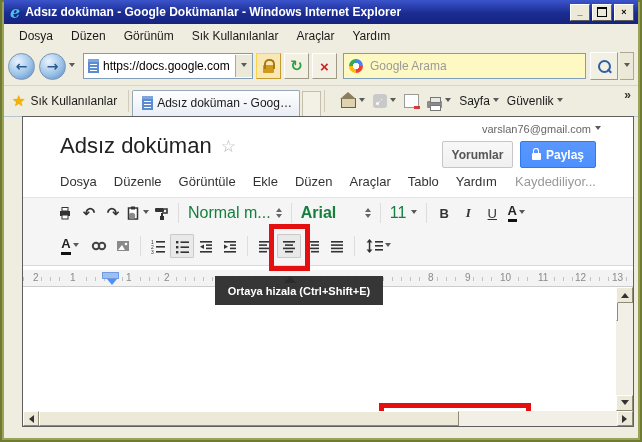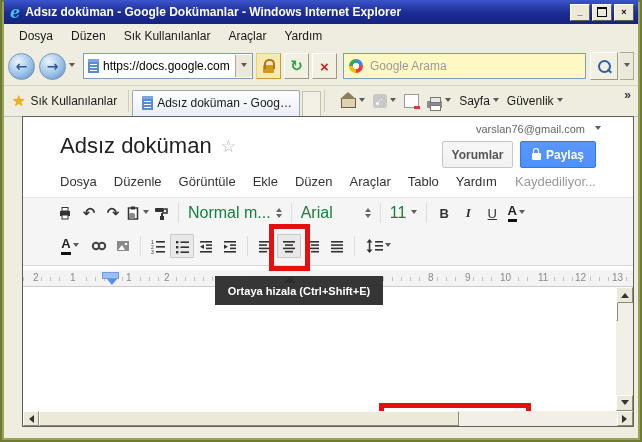--- a/index.html
+++ b/index.html
@@ -86,21 +86,21 @@
   .mailico{width:13px;height:12px;background:#fdfdfd;border:1px solid #9a9a9a;position:relative;}
   .mailico::after{content:"";position:absolute;right:-2px;bottom:-2px;width:6px;height:3px;background:#d23c3c;}
   .printico{position:relative;width:15px;height:7px;background:#8b8b8b;border-radius:1px;margin-top:6px;}
   .printico::before{content:"";position:absolute;left:3px;top:-4px;width:9px;height:4px;background:#e8e8e8;border:1px solid #777;}
   .printico::after{content:"";position:absolute;left:3px;top:4px;width:9px;height:4px;background:#fff;border:1px solid #777;}
   .overflow{position:absolute;right:7px;top:2px;font-size:12px;font-weight:bold;color:#333;}
   
   .viewport{position:absolute;left:18px;top:116px;width:610px;height:309px;background:#fff;
     border:1px solid #5f5f5f;box-sizing:content-box;overflow:hidden;}
   
-  .account{position:absolute;top:6px;right:32px;font-size:11px;color:#666;display:flex;align-items:center;gap:10px;}
+  .account{position:absolute;top:6px;right:32px;font-size:11px;color:#666;display:flex;align-items:center;gap:4px;}
   .doc-title{position:absolute;left:37px;top:16px;font-size:22px;color:#222;display:flex;align-items:center;gap:9px;}
   .doc-star{color:#b5b5b5;font-size:17px;font-family:"DejaVu Sans",sans-serif;}
   .btn-comments{position:absolute;left:419px;top:24px;width:71px;height:27px;
     background:linear-gradient(#f8f8f8,#f0f0f0);border:1px solid #c6c6c6;border-radius:2px;
     font-size:12px;font-weight:bold;color:#555;display:flex;align-items:center;justify-content:center;box-sizing:border-box;}
   .btn-share{position:absolute;left:497px;top:24px;width:76px;height:27px;
     background:linear-gradient(#5a97fe,#4d90fe);border:1px solid #3079ed;border-radius:2px;
     font-size:12px;font-weight:bold;color:#fff;display:flex;align-items:center;justify-content:center;gap:5px;box-sizing:border-box;}
   .wlock{position:relative;width:9px;height:7px;background:#fff;border-radius:1px;margin-top:4px;}
   .wlock::before{content:"";position:absolute;left:1.5px;top:-5px;width:4px;height:6px;
@@ -176,20 +176,21 @@
       <span class="winbtn">
           <span class="maxglyph"></span>
         </span>
       <span class="winbtn">×</span>
     </span>
   </div>
 
   <div class="menubar">
     <span>Dosya</span>
     <span>Düzen</span>
+    <span>Görünüm</span>
     <span>Sık Kullanılanlar</span>
     <span>Araçlar</span>
     <span>Yardım</span>
   </div>
 
   <div class="navbar">
     <span class="navcirc">←</span>
     <span class="navcirc">→</span>
     <span class="da navdrop"></span>
     <span class="addr">
@@ -323,21 +324,21 @@
         </span>
         <span class="tsep"></span>
         <span class="combo">
           <span class="cval">Normal m...</span>
           <span class="updown">
               <span class="tu"></span>
               <span class="td"></span>
             </span>
         </span>
         <span class="tsep"></span>
-        <span class="combo" style="width:70px;justify-content:space-between;">
+        <span class="combo" style="width:70px;justify-content:space-between;font-weight:bold;">
           <span class="cval">Arial</span>
           <span class="updown">
               <span class="tu"></span>
               <span class="td"></span>
             </span>
         </span>
         <span class="tsep"></span>
         <span class="combo">
           <span class="cval">11</span>
           <span class="da"></span>

